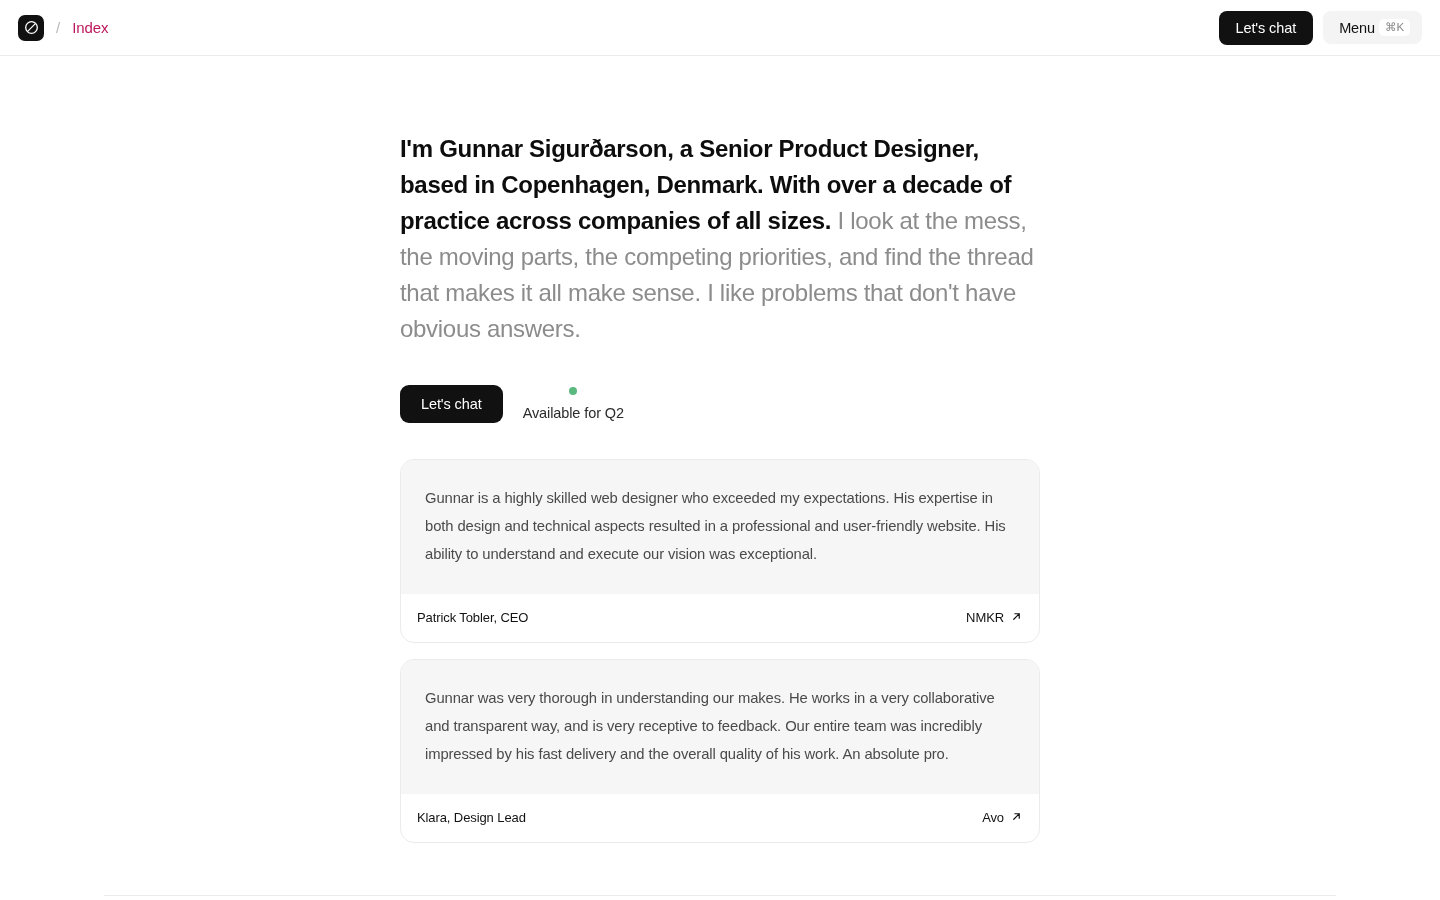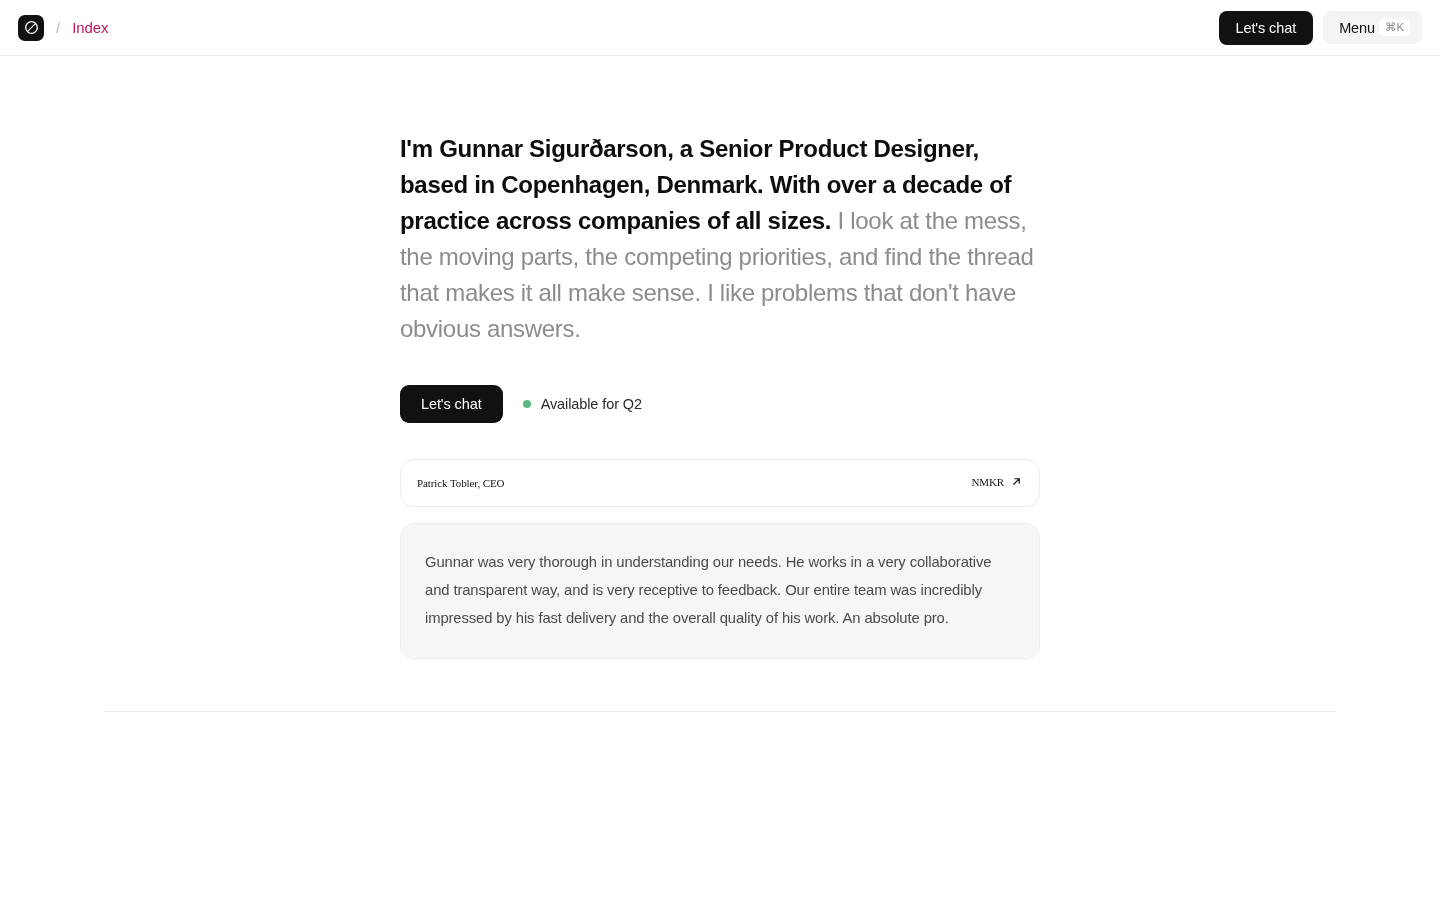--- a/index.html
+++ b/index.html
@@ -134,20 +134,21 @@
     padding: 11px 21px;
     cursor: pointer;
   }
   .availability {
     display: flex;
     align-items: center;
     gap: 10px;
     font-size: 14.5px;
     color: #2b2b2b;
     letter-spacing: -0.1px;
+    flex-direction: column;
   }
   .dot {
     width: 8px;
     height: 8px;
     border-radius: 50%;
     background: #5bb97f;
     display: inline-block;
   }
 
   
@@ -165,24 +166,23 @@
     font-size: 14.8px;
     line-height: 28px;
     color: #4a4a4a;
     letter-spacing: -0.1px;
   }
   .card-meta {
     display: flex;
     align-items: center;
     justify-content: space-between;
     padding: 16px 17px 17px 16px;
-    font-size: 11px;
+    font-size: 13px;
     letter-spacing: -0.1px;
     color: #121212;
-    font-family: Liberation Serif, serif;
   }
   .card-company {
     display: flex;
     align-items: flex-start;
     gap: 7px;
     color: #121212;
     text-decoration: none;
     cursor: pointer;
   }
   .arrow { display: block; }
@@ -228,34 +228,46 @@
       <button class="cta-btn">Let's chat</button>
       <div class="availability">
         <span class="dot"></span>
         <span>Available for Q2</span>
       </div>
     </div>
 
     <div class="cards">
 
       <div class="card">
+        <div class="card-quote">Gunnar is a highly skilled web designer who exceeded my expectations. His expertise in both design and technical aspects resulted in a professional and user-friendly website. His ability to understand and execute our vision was exceptional.</div>
         <div class="card-meta">
           <span>Patrick Tobler, CEO</span>
           <a class="card-company">
             <span>NMKR</span>
             <span class="arrow">
               <svg width="11" height="11" viewBox="0 0 12 12" fill="none" aria-hidden="true">
                 <path d="M3 9L9 3M9 3H4.2M9 3V7.8" stroke="#121212" stroke-width="1.3" stroke-linecap="round" stroke-linejoin="round"></path>
               </svg>
             </span>
           </a>
         </div>
       </div>
 
       <div class="card">
-        <div class="card-quote">Gunnar was very thorough in understanding our needs. He works in a very collaborative and transparent way, and is very receptive to feedback. Our entire team was incredibly impressed by his fast delivery and the overall quality of his work. An absolute pro.</div>
+        <div class="card-quote">Gunnar was very thorough in understanding our makes. He works in a very collaborative and transparent way, and is very receptive to feedback. Our entire team was incredibly impressed by his fast delivery and the overall quality of his work. An absolute pro.</div>
+        <div class="card-meta">
+          <span>Klara, Design Lead</span>
+          <a class="card-company">
+            <span>Avo</span>
+            <span class="arrow">
+              <svg width="11" height="11" viewBox="0 0 12 12" fill="none" aria-hidden="true">
+                <path d="M3 9L9 3M9 3H4.2M9 3V7.8" stroke="#121212" stroke-width="1.3" stroke-linecap="round" stroke-linejoin="round"></path>
+              </svg>
+            </span>
+          </a>
+        </div>
       </div>
 
     </div>
   </div>
 
   <div class="footer-rule"></div>
 </div>
 
 </body></html>

